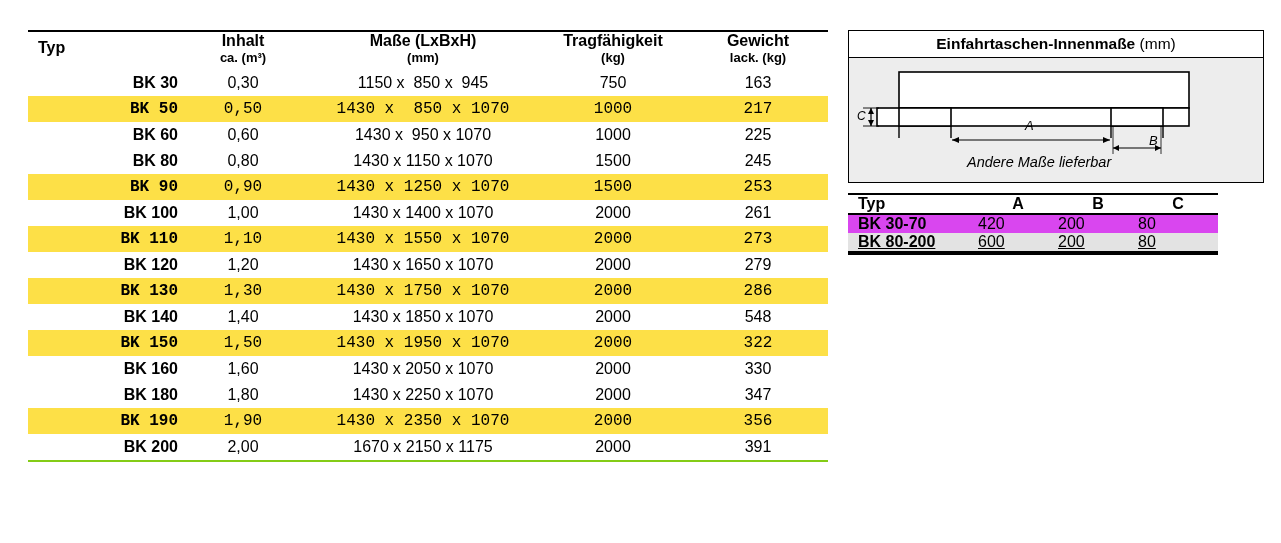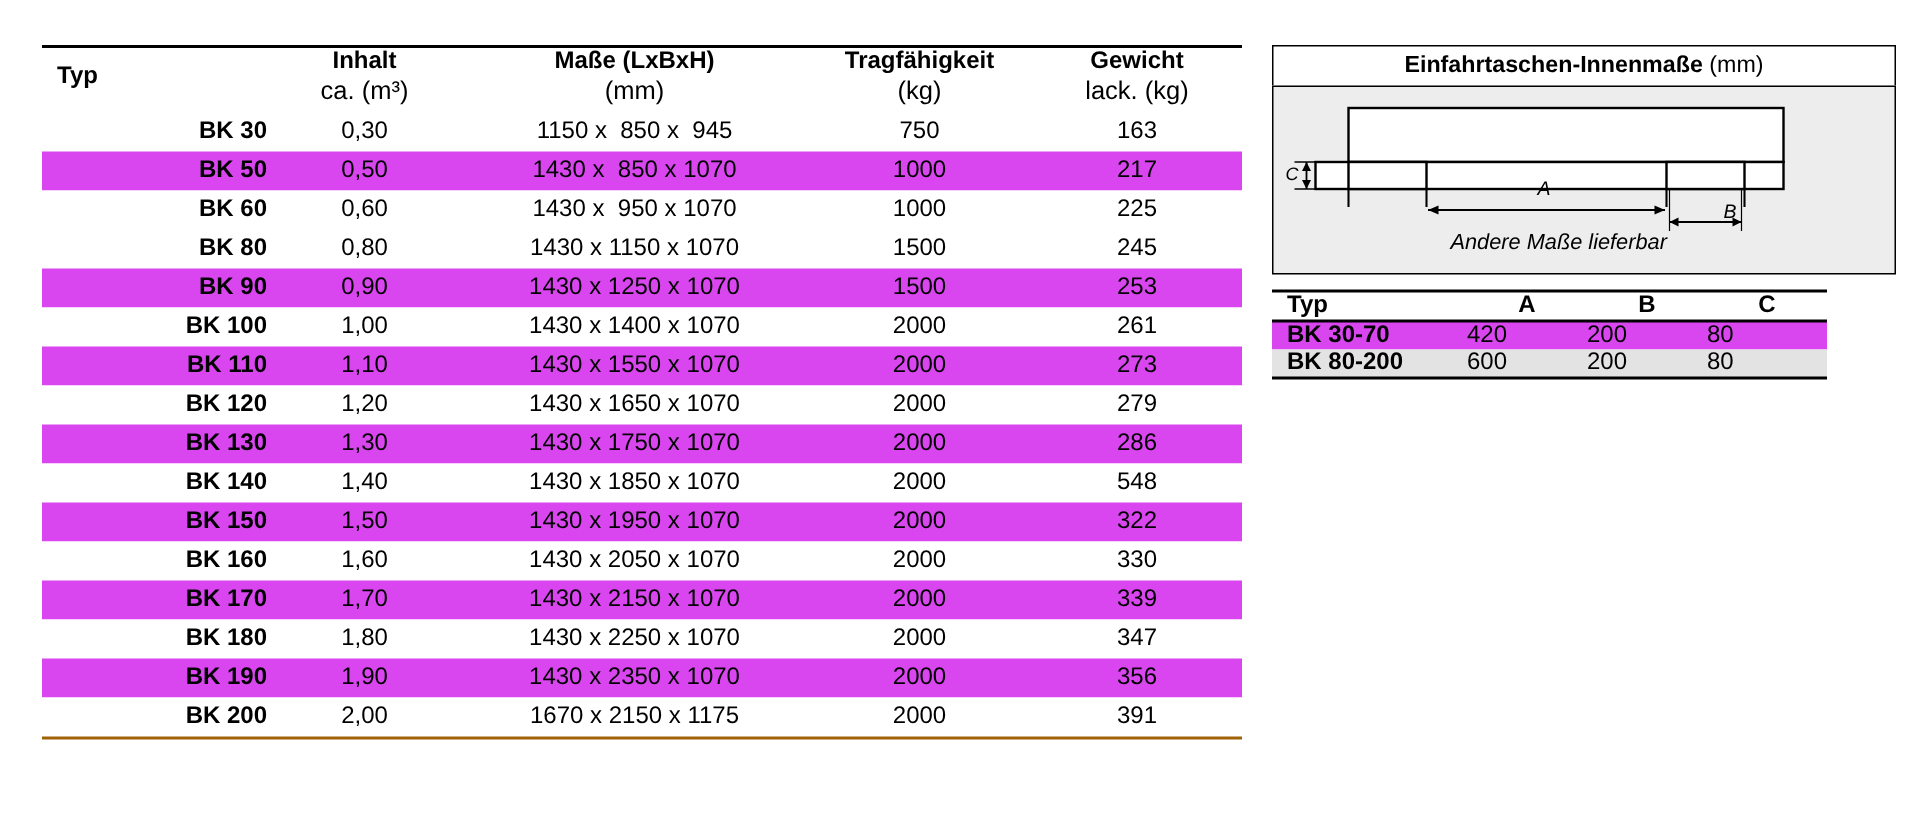--- a/index.html
+++ b/index.html
@@ -35,50 +35,50 @@
   .hdr-row td {
     background: #ffffff;
     text-align: center;
     font-weight: bold;
     font-size: 16px;
     padding-top: 3px;
     padding-bottom: 0px;
     line-height: 1.15;
   }
   .hdr-sub {
-    font-weight: normal;
-    font-size: 17px;
+    font-weight: bold;
+    font-size: 13px;
     display: block;
     padding-top: 1px;
     padding-bottom: 4px;
   }
   .hdr-row td.col-typ {
     text-align: left;
     padding-left: 10px;
   }
   .rule-top {
     border-top: 2px solid #000;
   }
   .rule-bottom td {
-    border-bottom: 2px solid #a16207;
+    border-bottom: 2px solid #84cc16;
   }
   tr.data td {
     font-size: 16px;
     text-align: center;
     padding: 3px 0 3px 0;
     line-height: 1.25;
     white-space: pre;
   }
   tr.data td.col-typ {
     text-align: right;
     font-weight: bold;
     padding-left: 10px;
   }
   tr.data.even { background: #ffffff; }
-  tr.data.odd  { background: #d946ef; }
+  tr.data.odd  { background: #fde047; font-family: Liberation Mono, monospace; }
 
   .col-typ  { width: 150px; }
   .col-inh  { width: 130px; }
   .col-masse{ width: 230px; }
   .col-trag { width: 150px; }
   .col-gew  { width: 140px; }
 
   
   #right-panel {
     position: absolute;
@@ -131,21 +131,21 @@
     padding-left: 10px;
   }
   .dt-row td {
     font-size: 16px;
     text-align: left;
     padding: 3px 0 3px 0;
   }
   .dt-row td.dt-typ { font-weight: bold; }
   .dt-row.even { background: #d946ef; }
   .dt-row.odd  { background: #e3e3e3; }
-  .dt-row.last td { border-bottom: 2px solid #000000; }
+  .dt-row.last td { border-bottom: 4px solid #000000; text-decoration: underline; }
   .dt-col-typ { width: 130px; }
   .dt-col-a { width: 80px; }
   .dt-col-b { width: 80px; }
   .dt-col-c { width: 80px; }
 </style>
 </head>
 <body>
 
 <div id="main-table-wrap">
   <table class="spec">
@@ -255,27 +255,20 @@
           <td class="col-masse">1430 x 1950 x 1070</td>
           <td class="col-trag">2000</td>
           <td class="col-gew">322</td>
         </tr>
         <tr class="data even">
           <td class="col-typ">BK 160</td>
           <td class="col-inh">1,60</td>
           <td class="col-masse">1430 x 2050 x 1070</td>
           <td class="col-trag">2000</td>
           <td class="col-gew">330</td>
-        </tr>
-        <tr class="data odd">
-          <td class="col-typ">BK 170</td>
-          <td class="col-inh">1,70</td>
-          <td class="col-masse">1430 x 2150 x 1070</td>
-          <td class="col-trag">2000</td>
-          <td class="col-gew">339</td>
         </tr>
         <tr class="data even">
           <td class="col-typ">BK 180</td>
           <td class="col-inh">1,80</td>
           <td class="col-masse">1430 x 2250 x 1070</td>
           <td class="col-trag">2000</td>
           <td class="col-gew">347</td>
         </tr>
         <tr class="data odd">
           <td class="col-typ">BK 190</td>

